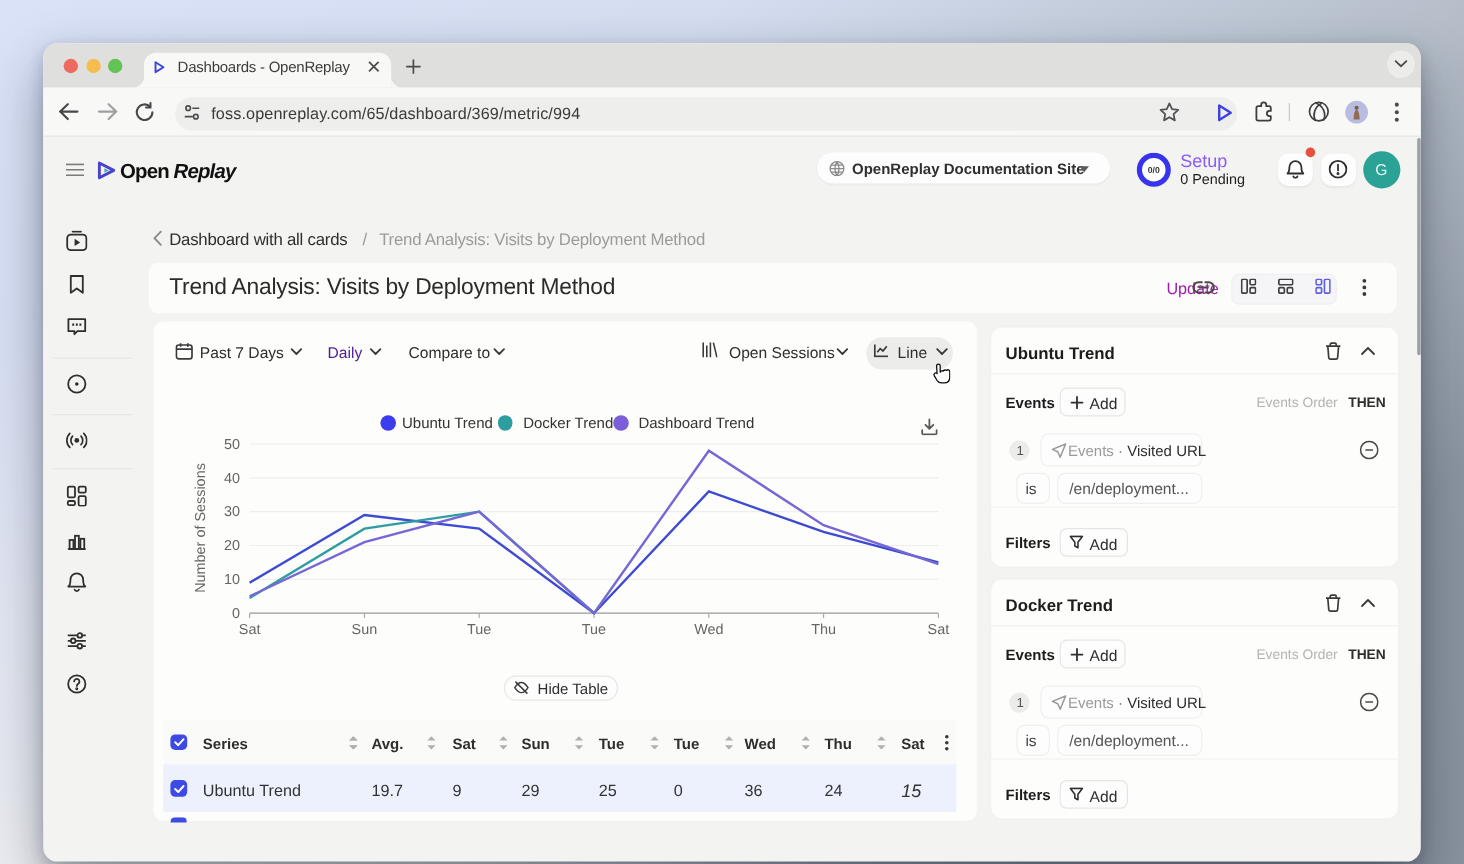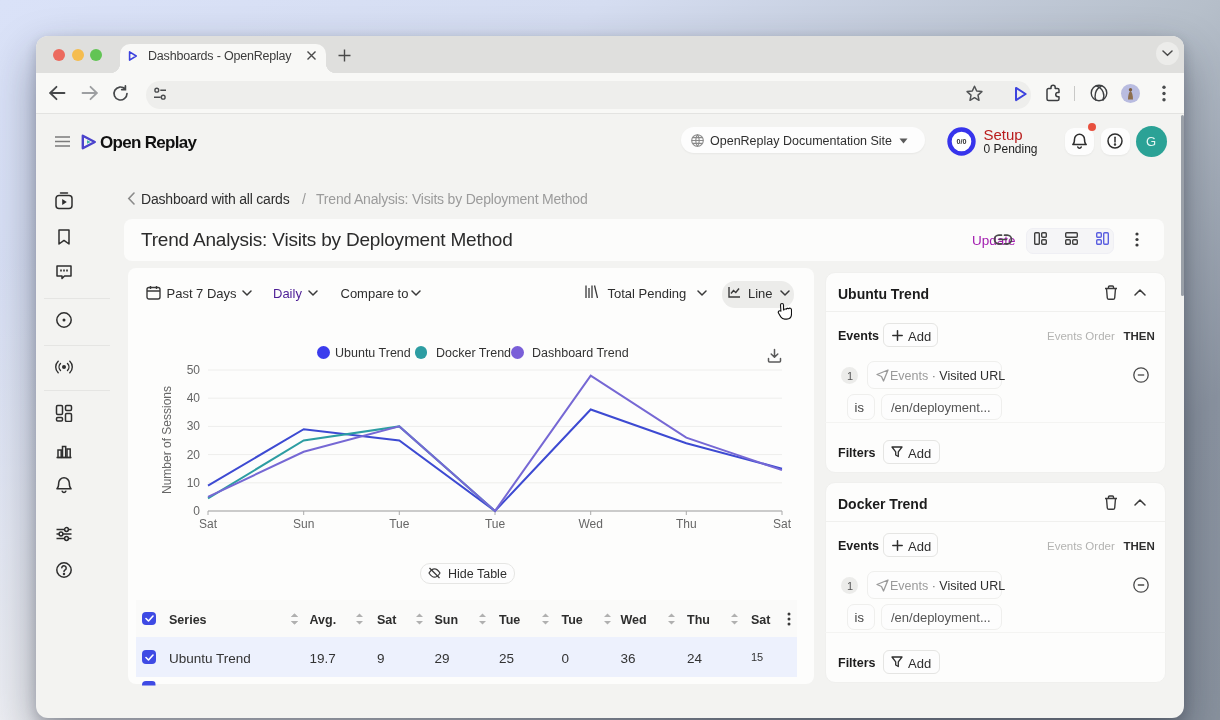--- a/index.html
+++ b/index.html
@@ -54,20 +54,21 @@
     </svg>
 <div class="abs" style="left:110px;top:45px;width:885px;height:28px;background:#eeeeec;border-radius:14px;"></div>
 <svg class="abs" style="left:116px;top:50px;" width="16" height="16" viewBox="0 0 16 16">
       <g stroke="#4a4c4e" stroke-width="1.4" fill="none">
         <circle cx="4.8" cy="4.2" r="1.9"></circle>
         <path d="M8.3 4.2 H14"></path>
         <circle cx="11.2" cy="11.2" r="1.9"></circle>
         <path d="M2 11.2 H8.7"></path>
       </g>
     </svg>
+<div class="t" style="left:140px;top:51px;font-size:13.5px;color:#3a3a3a;font-weight:500;letter-spacing:.1px;">foss.openreplay.com/65/dashboard/369/metric/994</div>
 <svg class="abs" style="left:929.5px;top:48.5px;" width="17" height="17" viewBox="0 0 17 17">
       <path d="M8.5 1.2 L10.7 6 L15.9 6.6 L12 10.1 L13 15.3 L8.5 12.7 L4 15.3 L5 10.1 L1.1 6.6 L6.3 6 Z" fill="none" stroke="#515355" stroke-width="1.5" stroke-linejoin="round"></path>
     </svg>
 <svg class="abs" style="left:976.5px;top:49.5px;" width="15" height="16" viewBox="0 0 14 15">
       <path d="M2.8 1.8 L11.8 7.5 L2.8 13.2 Z" fill="none" stroke="#3d43de" stroke-width="1.9" stroke-linejoin="round"></path>
     </svg>
 <svg class="abs" style="left:1008px;top:48px;" width="18" height="18" viewBox="0 1.5 18 18">
       <path d="M7 6 V4.9 a2.1 2.1 0 0 1 4.2 0 V6 h2.3 a1.5 1.5 0 0 1 1.5 1.5 v2.4 h-1.1 a2.15 2.15 0 0 0 0 4.3 H15 v2.3 a1.5 1.5 0 0 1 -1.5 1.5 h-9 A1.5 1.5 0 0 1 3 16.5 v-9 A1.5 1.5 0 0 1 4.5 6 Z" fill="none" stroke="#3c3e40" stroke-width="1.5" stroke-linejoin="round"></path>
     </svg>
 <div class="abs" style="left:1038px;top:49.5px;width:1px;height:15px;background:#c9c9c7;border-radius:0px;"></div>
@@ -92,37 +93,37 @@
 <div class="abs" style="left:0px;top:78px;width:1148px;height:570px;background:#f3f3f1;border-radius:0px;"></div>
 <svg class="abs" style="left:19px;top:100px;" width="15" height="11" viewBox="0 0 15 11">
       <g stroke="#7b7b7b" stroke-width="1.3">
         <path d="M0 1 H15 M0 5.5 H15 M0 10 H15"></path>
       </g>
     </svg>
 <svg class="abs" style="left:43.5px;top:96.5px;" width="17" height="18" viewBox="0 0 17 18">
       <path d="M2.8 2.8 L14.8 9 L2.8 15.2 Z" fill="none" stroke="#4a42cc" stroke-width="2.4" stroke-linejoin="round"></path>
       <path d="M7 7.2 L10.8 9 L7 10.8 Z" fill="#39b3ab"></path>
     </svg>
-<div class="t" style="left:64px;top:96.5px;font-size:17px;color:#111;font-weight:bold;letter-spacing:-0.7px;">Open<span style="margin-left:4px;">Replay</span></div>
+<div class="t" style="left:64px;top:96.5px;font-size:17px;color:#111;font-weight:bold;letter-spacing:-0.7px;">Open<span style="margin-left:4px;font-style:italic;">Replay</span></div>
 <div class="abs" style="left:645px;top:91px;width:244px;height:26px;background:#fdfdfd;border-radius:13px;box-shadow:0 1px 2px rgba(0,0,0,.05);"></div>
 <svg class="abs" style="left:654.5px;top:97.5px;" width="13" height="13" viewBox="0 0 13 13">
       <g fill="none" stroke="#8a8a8a" stroke-width="1.1">
         <circle cx="6.5" cy="6.5" r="5.8"></circle>
         <path d="M6.5 0.7 c-2.3 2.9 -2.3 8.7 0 11.6 M6.5 0.7 c2.3 2.9 2.3 8.7 0 11.6 M0.7 6.5 h11.6 M1.5 3.6 h10 M1.5 9.4 h10"></path>
       </g>
     </svg>
-<div class="t" style="left:674px;top:97.5px;font-size:12.5px;color:#2f2f2f;font-weight:normal;letter-spacing:0;">OpenReplay Documentation Site</div>
+<div class="t" style="left:674px;top:97.5px;font-size:12.5px;color:#2f2f2f;font-weight:bold;letter-spacing:0;">OpenReplay Documentation Site</div>
 <svg class="abs" style="left:862.5px;top:101.5px;" width="9" height="6" viewBox="0 0 9 6">
       <path d="M0.5 0.5 H8.5 L4.5 5.5 Z" fill="#5a5a5a"></path>
     </svg>
 <svg class="abs" style="left:910.5px;top:91px;" width="29" height="29" viewBox="0 0 29 29">
       <circle cx="14.5" cy="14.5" r="12" fill="#fff" stroke="#3734ec" stroke-width="4.4"></circle>
       <text x="14.5" y="17.3" font-size="7.2" font-weight="bold" fill="#333" text-anchor="middle" font-family="Liberation Sans">0/0</text>
     </svg>
-<div class="t" style="left:947.5px;top:90px;font-size:15px;color:#b91c1c;font-weight:500;letter-spacing:0;">Setup</div>
+<div class="t" style="left:947.5px;top:90px;font-size:15px;color:#8b5cf6;font-weight:500;letter-spacing:0;">Setup</div>
 <div class="t" style="left:947.5px;top:105.5px;font-size:12px;color:#1e1e1e;font-weight:normal;letter-spacing:0;">0 Pending</div>
 <div class="abs" style="left:1028.5px;top:91.5px;width:29px;height:27px;background:#fdfdfd;border-radius:9px;box-shadow:0 1px 2px rgba(0,0,0,.05);"></div>
 <svg class="abs" style="left:1035.5px;top:97px;" width="15" height="16" viewBox="0 0 15 16">
       <path d="M7.5 1.2 a5 5 0 0 1 5 5 c0 4.2 1.7 5.4 1.7 5.4 H0.8 s1.7 -1.2 1.7 -5.4 a5 5 0 0 1 5 -5 Z M5.8 14 a1.8 1.8 0 0 0 3.4 0" fill="none" stroke="#2e2e2e" stroke-width="1.5" stroke-linejoin="round" stroke-linecap="round"></path>
     </svg>
 <div class="abs" style="left:1052px;top:87px;width:8px;height:8px;background:#e8503e;border-radius:4px;"></div>
 <div class="abs" style="left:1064.5px;top:91.5px;width:29px;height:27px;background:#fdfdfd;border-radius:9px;box-shadow:0 1px 2px rgba(0,0,0,.05);"></div>
 <svg class="abs" style="left:1070.5px;top:97px;" width="16" height="16" viewBox="0 0 16 16">
       <g fill="none" stroke="#2e2e2e" stroke-width="1.5">
         <circle cx="8" cy="8" r="7"></circle>
@@ -250,21 +251,21 @@
 <div class="t" style="left:304.5px;top:249.5px;font-size:13px;color:#2e2e2e;font-weight:500;letter-spacing:0;text-align:right;">Compare to</div>
 <svg class="abs" style="left:375px;top:253.5px;" width="10" height="6" viewBox="0 0 10 6">
       <path d="M1 1 L5 5 L9 1" fill="none" stroke="#3a3a3a" stroke-width="1.5" stroke-linecap="round" stroke-linejoin="round"></path>
     </svg>
 <svg class="abs" style="left:549px;top:249px;" width="13" height="13" viewBox="0 0 13 13">
       <g stroke="#3a3a3a" stroke-width="1.3" fill="none">
         <path d="M1 0.5 v12.5 M4 3 v10 M7 0.5 v12.5"></path>
         <path d="M9.5 0.5 l3 12.5"></path>
       </g>
     </svg>
-<div class="t" style="left:571.5px;top:249.5px;font-size:13px;color:#2e2e2e;font-weight:500;letter-spacing:0;">Total Pending</div>
+<div class="t" style="left:571.5px;top:249.5px;font-size:13px;color:#2e2e2e;font-weight:500;letter-spacing:0;">Open Sessions</div>
 <svg class="abs" style="left:661px;top:253.5px;" width="10" height="6" viewBox="0 0 10 6">
       <path d="M1 1 L5 5 L9 1" fill="none" stroke="#3a3a3a" stroke-width="1.5" stroke-linecap="round" stroke-linejoin="round"></path>
     </svg>
 <div class="abs" style="left:685.5px;top:244.5px;width:72px;height:27px;background:#ececea;border-radius:13px;"></div>
 <svg class="abs" style="left:691.5px;top:249.5px;" width="13" height="12" viewBox="0 0 13 12">
       <g fill="none" stroke="#3a3a3a" stroke-width="1.4">
         <path d="M1 1 v10 h11"></path>
         <path d="M3 7.5 L5.5 4.5 L7.8 6.5 L11 2.5"></path>
       </g>
     </svg>
@@ -392,21 +393,21 @@
       </g>
     </svg>
 <div class="t" style="left:133px;top:614.5px;font-size:13.5px;color:#333;font-weight:normal;letter-spacing:0;">Ubuntu Trend</div>
 <div class="t" style="left:273.5px;top:614.5px;font-size:13.5px;color:#333;font-weight:normal;letter-spacing:0;">19.7</div>
 <div class="t" style="left:341px;top:614.5px;font-size:13.5px;color:#333;font-weight:normal;letter-spacing:0;">9</div>
 <div class="t" style="left:398.5px;top:614.5px;font-size:13.5px;color:#333;font-weight:normal;letter-spacing:0;">29</div>
 <div class="t" style="left:463px;top:614.5px;font-size:13.5px;color:#333;font-weight:normal;letter-spacing:0;">25</div>
 <div class="t" style="left:525.5px;top:614.5px;font-size:13.5px;color:#333;font-weight:normal;letter-spacing:0;">0</div>
 <div class="t" style="left:584.5px;top:614.5px;font-size:13.5px;color:#333;font-weight:normal;letter-spacing:0;">36</div>
 <div class="t" style="left:651px;top:614.5px;font-size:13.5px;color:#333;font-weight:normal;letter-spacing:0;">24</div>
-<div class="t" style="left:715px;top:614.5px;font-size:11px;color:#333;font-weight:normal;letter-spacing:0;">15</div>
+<div class="t" style="left:715px;top:614.5px;font-size:15px;color:#333;font-weight:normal;letter-spacing:0;font-style:italic;">15</div>
 <div class="abs" style="left:789px;top:236px;width:341px;height:201px;background:#fdfdfc;border-radius:10px;border:1px solid #f0f0ee;"></div>
 <div class="t" style="left:802px;top:249.5px;font-size:14px;color:#1c1c1c;font-weight:bold;letter-spacing:0;">Ubuntu Trend</div>
 <svg class="abs" style="left:1068px;top:249px;" width="14" height="15" viewBox="0 0 14 15">
       <g fill="none" stroke="#3a3a3a" stroke-width="1.4">
         <path d="M1 3.5 h12 M4.5 3.5 V2 a1 1 0 0 1 1 -1 h3 a1 1 0 0 1 1 1 v1.5 M2.5 3.5 l0.8 9.5 a1.5 1.5 0 0 0 1.5 1.3 h4.4 a1.5 1.5 0 0 0 1.5 -1.3 l0.8 -9.5"></path>
       </g>
     </svg>
 <svg class="abs" style="left:1098px;top:253px;" width="12" height="7" viewBox="0 0 12 7">
       <path d="M1 6 L6 1 L11 6" fill="none" stroke="#3a3a3a" stroke-width="1.5" stroke-linecap="round" stroke-linejoin="round"></path>
     </svg>

